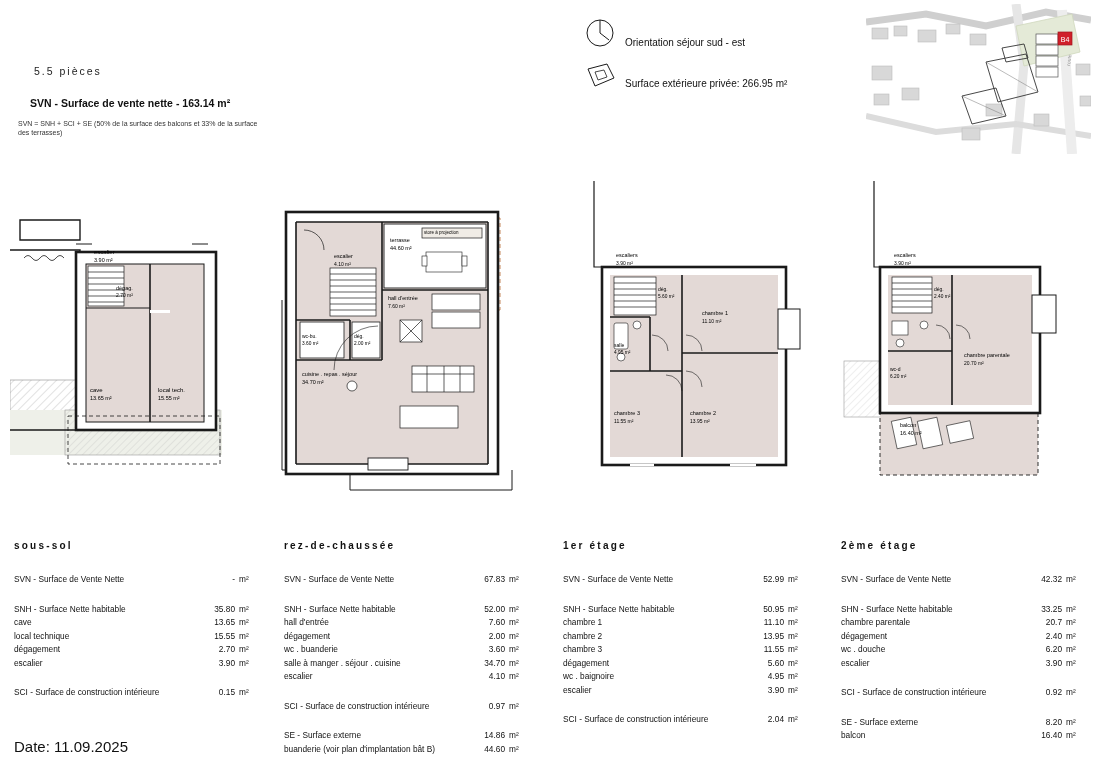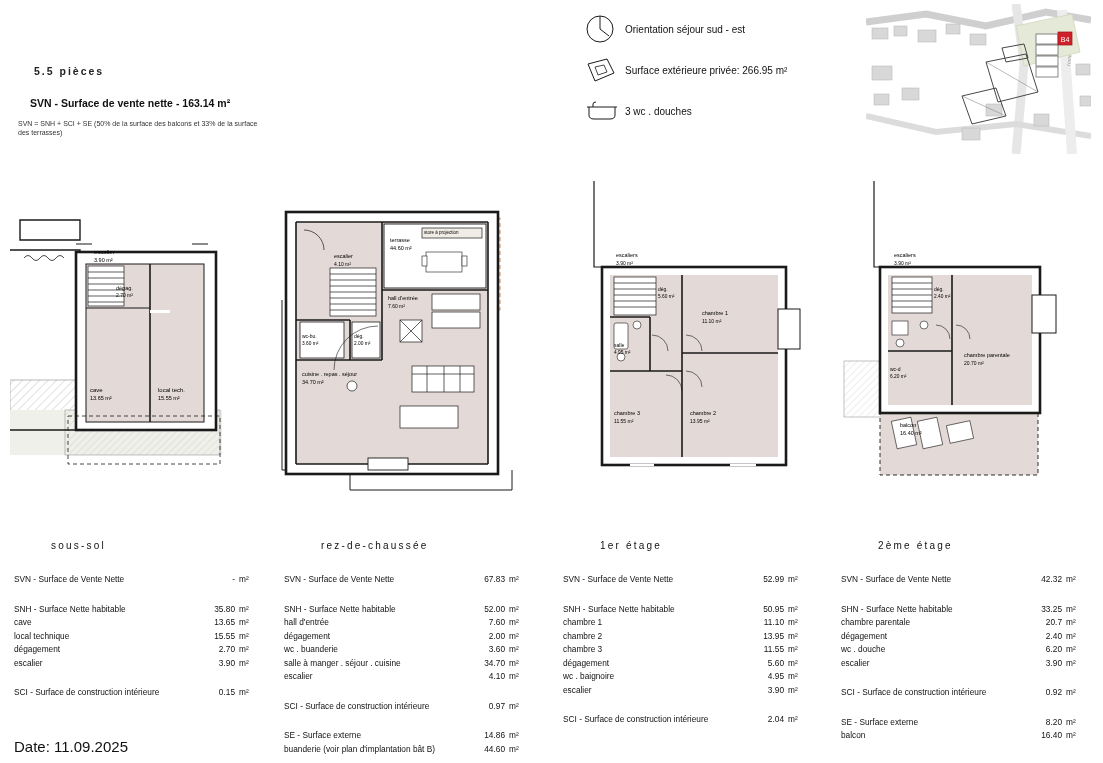--- a/index.html
+++ b/index.html
@@ -16,50 +16,49 @@
   }
   .page { position: relative; width: 1103px; height: 763px; }
 
   
   .title {
     position: absolute; left: 16px; top: 14px;
     font-size: 30px; letter-spacing: 1px; font-weight: 400; color: #111;
   }
   .subtitle {
     position: absolute; left: 18px; top: 65px;
-    font-size: 10.5px; letter-spacing: 2px; font-weight: 700; color: #222; padding-left: 16px;
+    font-size: 10.5px; letter-spacing: 2px; font-weight: 400; color: #222; padding-left: 16px;
   }
   .svn-line {
     position: absolute; left: 18px; top: 97px;
     font-size: 10.5px; font-weight: 700; color: #111; padding-left: 12px;
   }
   .svn-note {
     position: absolute; left: 18px; top: 119px;
     font-size: 7px; line-height: 1.35; color: #333; width: 240px;
   }
 
   
   .legend { position: absolute; left: 585px; top: 10px; width: 270px; }
-  .legend-row { display: flex; align-items: center; height: 38px; margin-bottom: 3px; }
+  .legend-row { display: flex; align-items: flex-end; height: 38px; margin-bottom: 3px; }
   .legend-icon { width: 40px; flex: 0 0 40px; display: flex; align-items: center; justify-content: flex-start; }
   .legend-label { font-size: 10px; color: #111; }
 
   
   .sitemap { position: absolute; left: 866px; top: 4px; width: 225px; height: 150px; }
 
   
   .plan { position: absolute; }
   .plan svg { display: block; }
 
   
   .col { position: absolute; top: 540px; width: 245px; }
   .col-title {
-    font-size: 10px; letter-spacing: 2.2px; font-weight: 400; color: #111;
+    font-size: 10px; letter-spacing: 2.2px; font-weight: 700; color: #111;
     margin-bottom: 22px;
-    margin-left: 37px;
   }
   .row { display: flex; font-size: 8.3px; color: #111; line-height: 13.5px; align-items: flex-end; }
   .row .lbl { flex: 1 1 auto; white-space: nowrap; }
   .row .val { width: 42px; text-align: right; padding-right: 4px; }
   .row .unit { width: 20px; text-align: left; }
   .gap-16 { height: 16px; }
   .date {
     position: absolute; left: 14px; top: 738px;
     font-size: 15px; color: #111;
   }
@@ -93,30 +92,20 @@
       <div class="legend-icon">
         <svg width="32" height="28" viewBox="0 0 32 28">
           <polygon points="3,8 22,3 29,17 10,25" fill="none" stroke="#1a1a1a" stroke-width="1"></polygon>
           <polygon points="10,11 19,9 22,16 13,19" fill="none" stroke="#1a1a1a" stroke-width="0.8"></polygon>
         </svg>
       </div>
       <div class="legend-label">Surface extérieure privée: 266.95 m²</div>
     </div>
 
 
-    <div class="legend-row">
-      <div class="legend-icon">
-        <svg width="34" height="24" viewBox="0 0 34 24">
-          <path d="M4 8 L4 16 Q4 20 9 20 L25 20 Q30 20 30 16 L30 8" fill="none" stroke="#1a1a1a" stroke-width="1"></path>
-          <line x1="2" y1="8" x2="32" y2="8" stroke="#1a1a1a" stroke-width="1"></line>
-          <path d="M8 8 L8 5 Q8 3 11 3" fill="none" stroke="#1a1a1a" stroke-width="1"></path>
-        </svg>
-      </div>
-      <div class="legend-label">3 wc . douches</div>
-    </div>
   </div>
 
   <div class="sitemap">
     <svg width="225" height="150" viewBox="0 0 225 150">
       <rect x="0" y="0" width="225" height="150" fill="#ffffff"></rect>
 
       <path d="M0 18 L60 10 L120 22 L180 8 L225 16" fill="none" stroke="#cfcfcf" stroke-width="7"></path>
       <path d="M150 0 L158 60 L150 150" fill="none" stroke="#e6e6e6" stroke-width="9"></path>
       <path d="M0 112 L70 128 L150 120 L225 132" fill="none" stroke="#dcdcdc" stroke-width="6"></path>
       <path d="M196 6 L206 150" fill="none" stroke="#ededed" stroke-width="10"></path>

